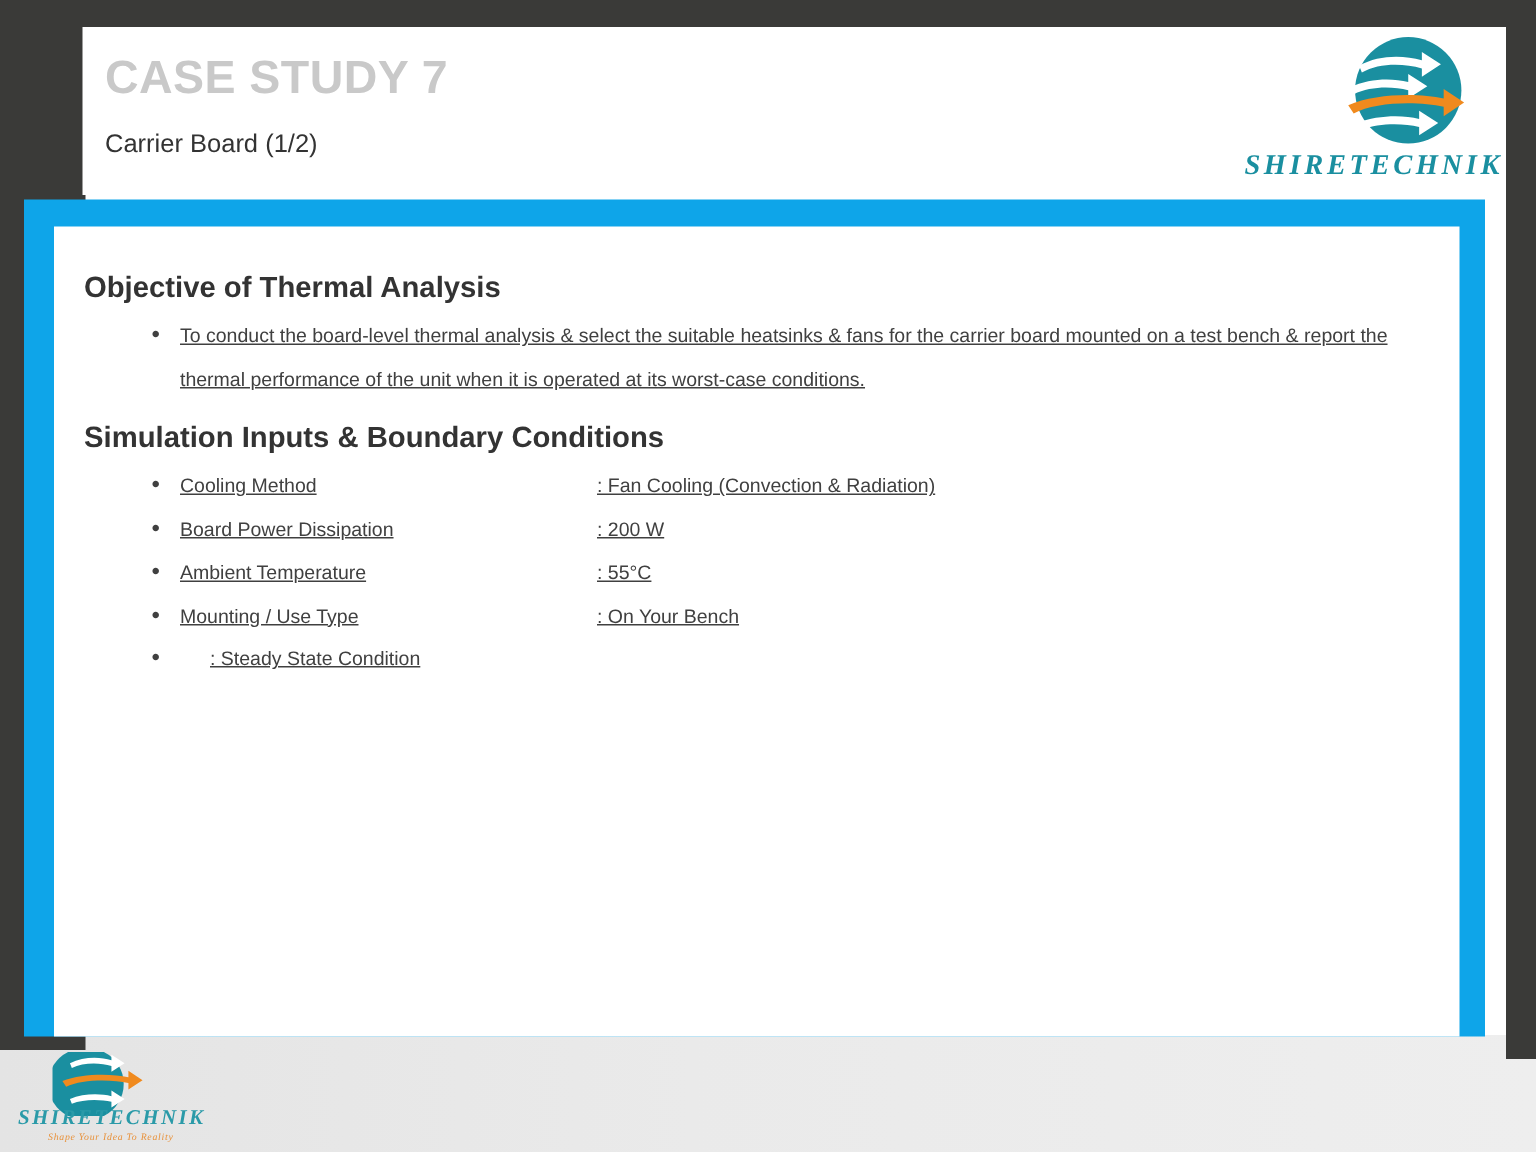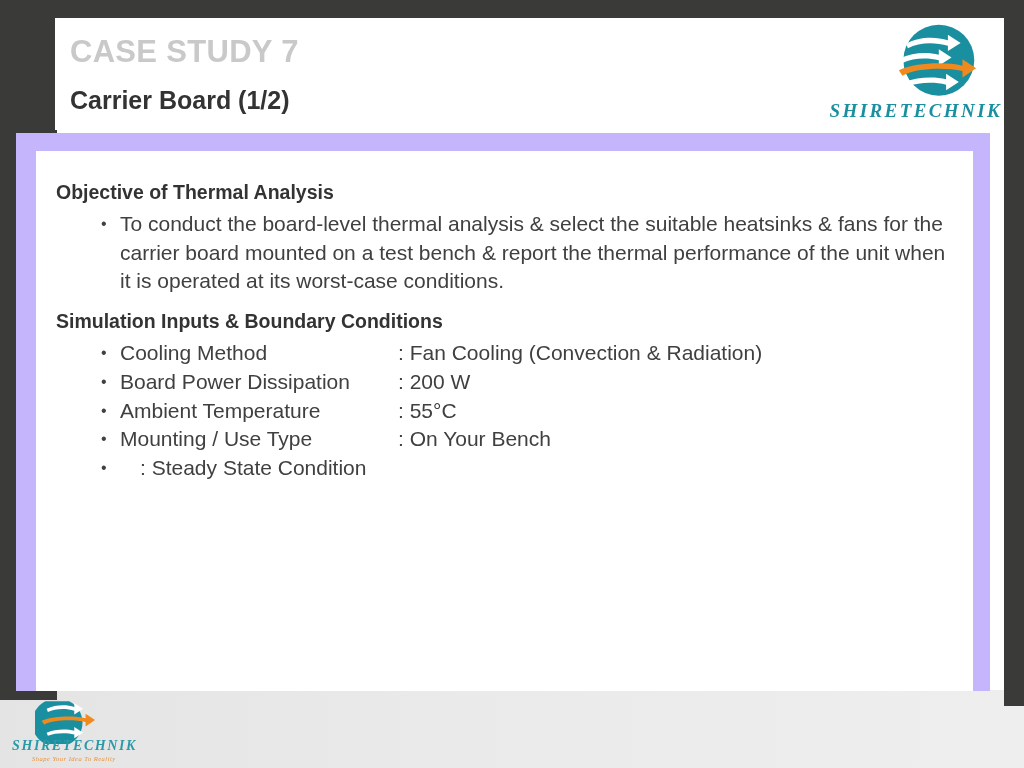--- a/index.html
+++ b/index.html
@@ -41,22 +41,22 @@
     position:absolute;
     left:15px; top:16px;
     font-size:31px;
     font-weight:bold;
     letter-spacing:0.3px;
     color:#c9c9c9;
   }
   .slide-title {
     position:absolute;
     left:15px; top:68px;
-    font-size:25px;
-    font-weight:bold;
+    font-size:17px;
+    font-weight:normal;
     color:#333333;
   }
 
   
   .brand-header {
     position:absolute;
     left:780px; top:12px;
     width:225px; height:112px;
   }
   .globe-wrap { position:absolute; right:22px; top:10px; width:92px; height:80px; }
@@ -70,21 +70,21 @@
     letter-spacing:2.4px;
     color:#1a8fa0;
     white-space:nowrap;
   }
 
   
   .content-panel {
     position:absolute;
     left:16px; top:133px;
     width:974px; height:558px;
-    background:#c4b5fd;
+    background:#0ea5e9;
   }
   .content-inner {
     position:absolute;
     left:20px; top:18px;
     width:937px; height:540px;
     background:#ffffff;
     padding:30px 24px 0 20px;
   }
 
   
@@ -92,24 +92,25 @@
     font-size:19.5px;
     font-weight:bold;
     color:#333333;
     margin-bottom:6px;
   }
   .sec-head.second { margin-top:14px; }
 
   ul.bullets { list-style:none; margin:0 0 0 43px; padding:0; }
   ul.bullets li {
     position:relative;
-    font-size:21px;
+    font-size:13px;
     line-height:28.7px;
     color:#404040;
     padding-left:21px;
+    text-decoration:underline;
   }
   ul.bullets li::before {
     content:"\2022";
     position:absolute;
     left:2px; top:0;
     font-size:16px;
     color:#404040;
   }
   ul.bullets li.para { padding-left:21px; }
   .para-text { display:block; }

